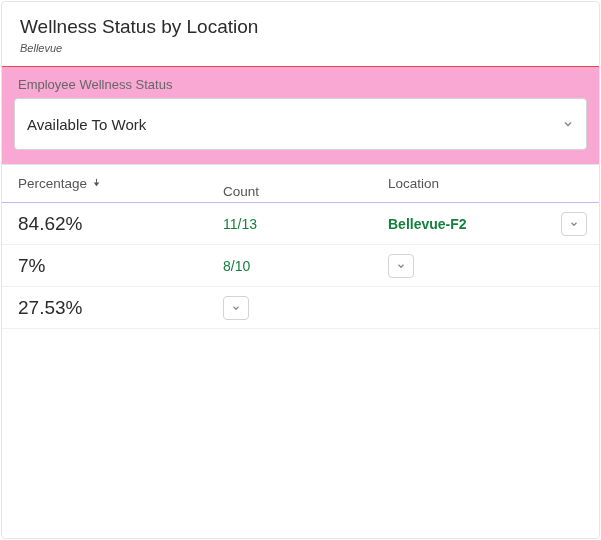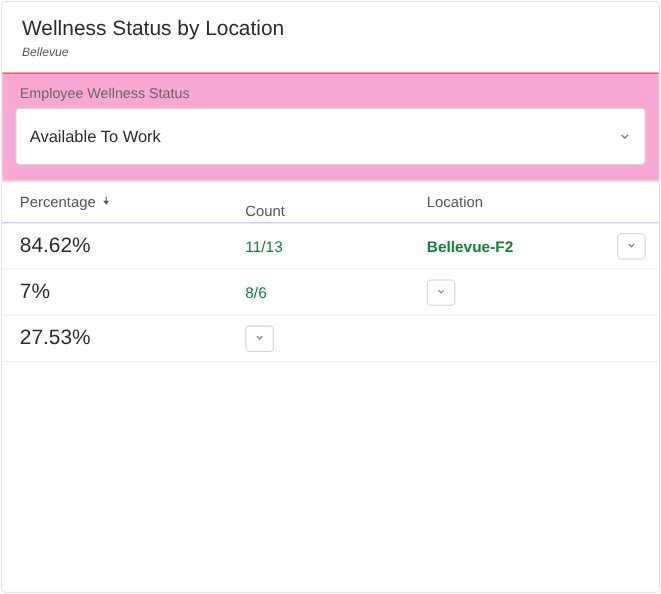--- a/index.html
+++ b/index.html
@@ -78,21 +78,21 @@
         <div class="row-action">
           <span>
             <svg viewBox="0 0 24 24">
                 <path d="M6 9l6 6 6-6" fill="none" stroke="#8a8a8a" stroke-width="3"></path>
               </svg>
           </span>
         </div>
       </div>
       <div class="row">
         <div class="pct cell">7%</div>
-        <div class="cnt cell">8/6</div>
+        <div class="cnt cell">8/10</div>
         <div class="row-action">
           <span>
             <svg viewBox="0 0 24 24">
                 <path d="M6 9l6 6 6-6" fill="none" stroke="#8a8a8a" stroke-width="3"></path>
               </svg>
           </span>
         </div>
       </div>
       <div class="row">
         <div class="pct cell">27.53%</div>

